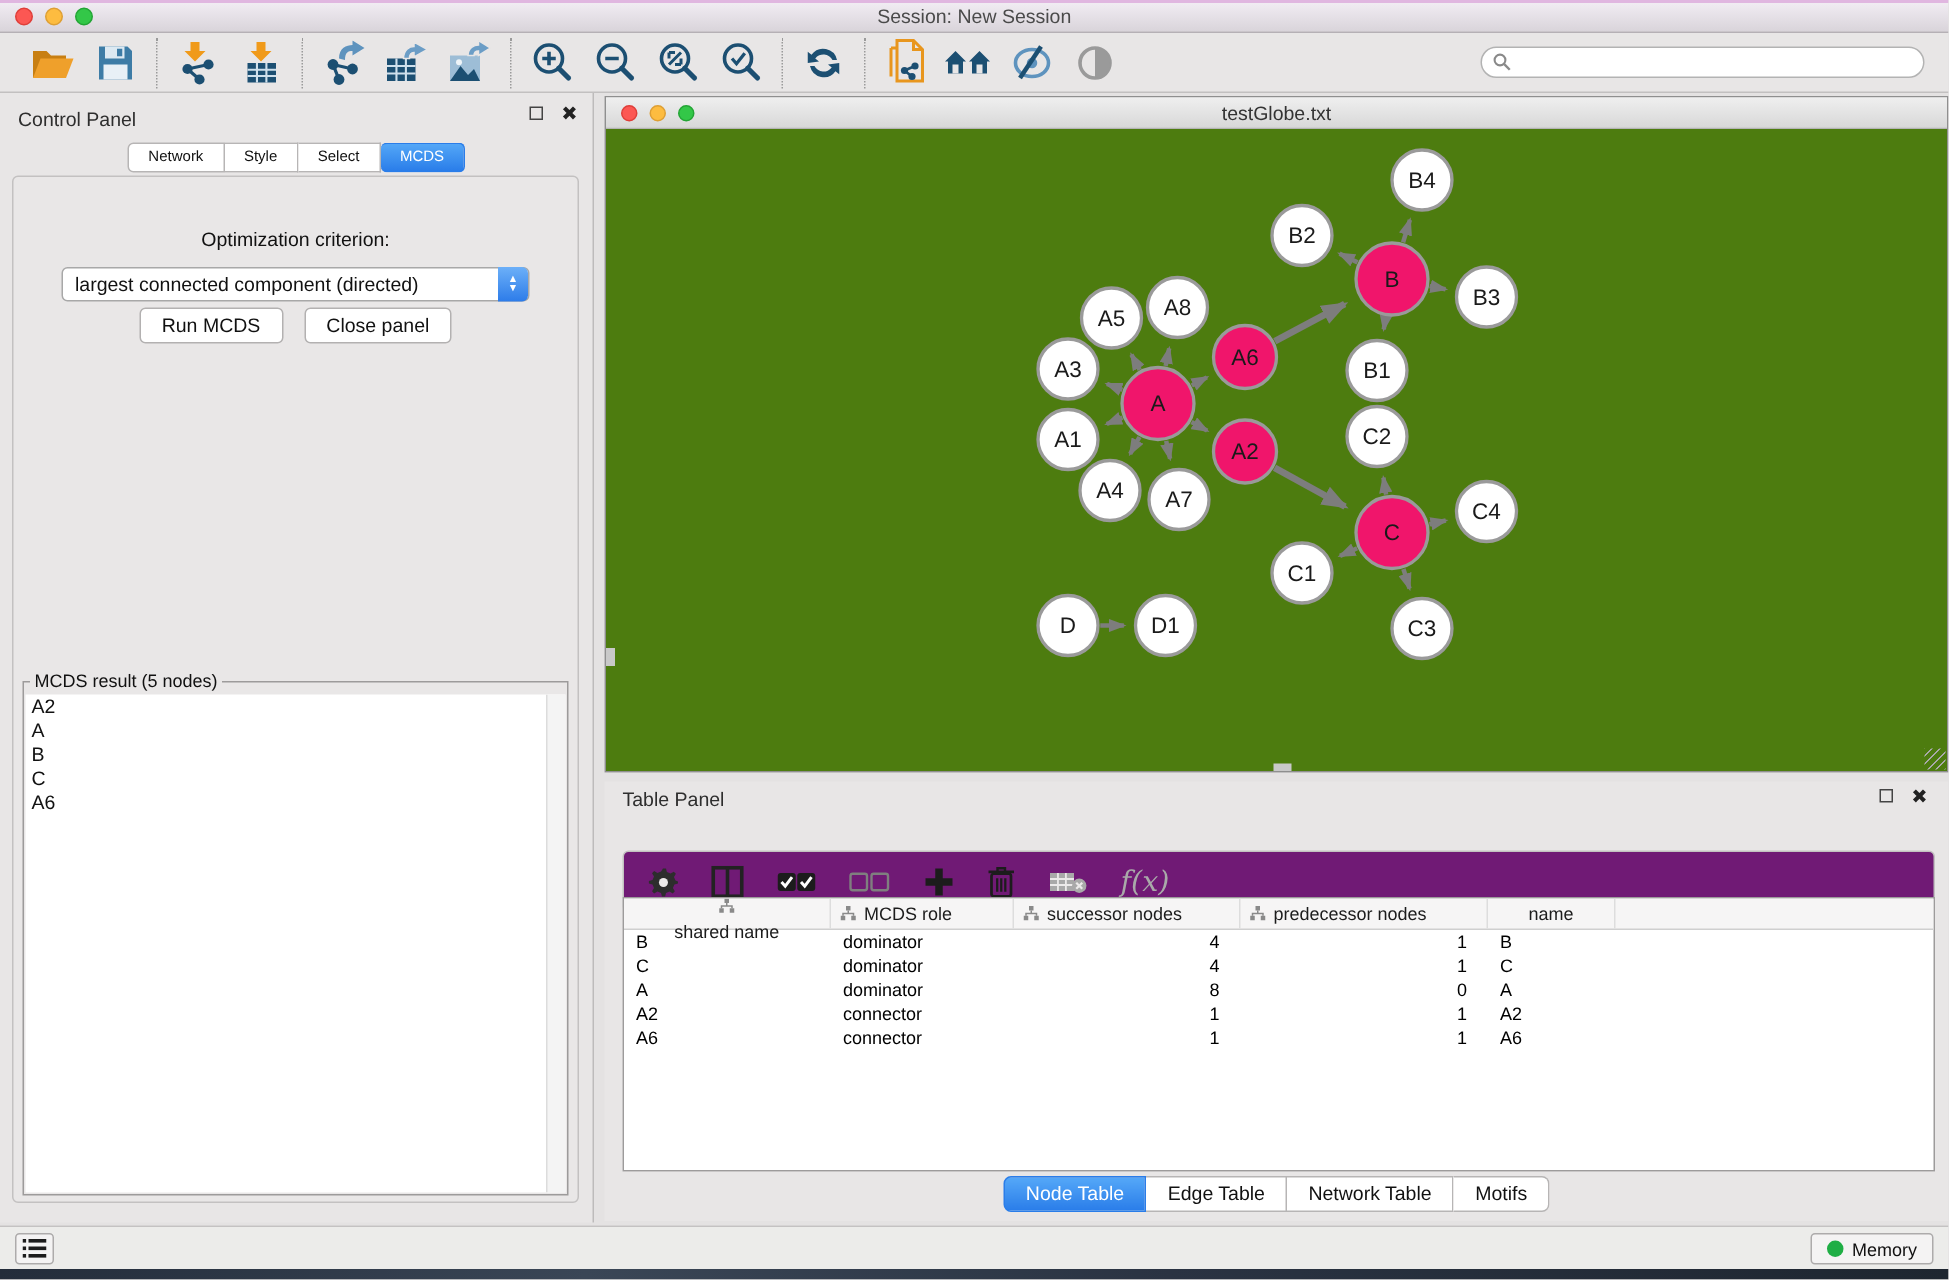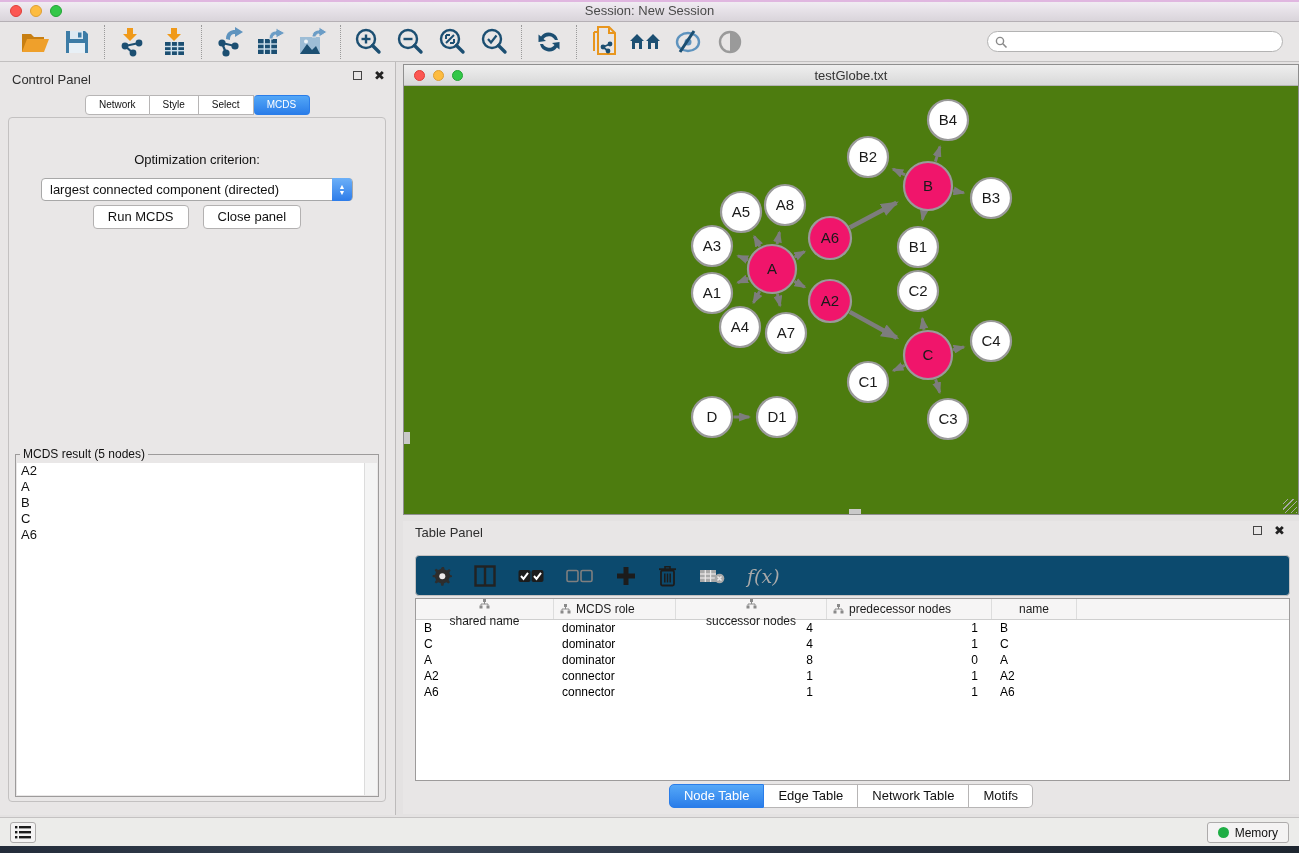--- a/index.html
+++ b/index.html
@@ -76,22 +76,22 @@
   .net-canvas svg { position:absolute; left:0; top:0; }
   .mini-thumb-v { position:absolute; left:0px; top:346px; width:6px; height:12px; background:#c9c9c9; }
   .mini-thumb-h { position:absolute; left:445px; bottom:0px; width:12px; height:5px; background:#c9c9c9; }
   .resize-grip { position:absolute; right:1px; bottom:1px; width:14px; height:14px;
     background:repeating-linear-gradient(135deg,transparent 0 3px,#a9a9a9 3px 4px); }
 
   
   .table-panel { position:absolute; left:403px; top:521px; width:896px; height:293px; background:#e8e6e6; }
   .tp-head { position:absolute; left:12px; top:4px; }
   .tp-winbtns { position:absolute; right:14px; top:5px; display:flex; gap:12px; align-items:center; }
-  .tp-toolbar { position:absolute; left:12px; right:9px; top:34px; height:41px;
-    border:1px solid #c3c1c1; border-radius:4px; background:#0c4a6e; display:flex; align-items:center; gap:22px; padding:0 16px; }
+  .tp-toolbar { position:absolute; left:12px; right:9px; top:46px; height:41px;
+    border:1px solid #c3c1c1; border-radius:4px; background:#701a75; display:flex; align-items:center; gap:22px; padding:0 16px; }
   .tp-tool { display:flex; align-items:center; justify-content:center; cursor:default; }
   .fx { font-family:"DejaVu Serif",serif; font-style:italic; font-size:19px; color:#a9a9a9; }
   .tp-table { position:absolute; left:12px; right:9px; top:77px; bottom:33px; border:1px solid #9d9b9b; background:#fff; overflow:hidden; }
   .tp-row-head { display:flex; background:#f6f5f5; border-bottom:1px solid #cfcfcf; height:21px; }
   .tp-col { font-size:12px; color:#1c1c1c; display:flex; align-items:center; gap:5px; padding:0 6px; border-right:1px solid #dddddd; }
   .tp-col.center { justify-content:center; }
   .tp-row { display:flex; height:16px; }
   .tp-cell { font-size:12px; color:#000; padding:0 8px; display:flex; align-items:center; }
   .tp-cell.num { justify-content:flex-end; padding-right:14px; }
   .tree-icon { flex:0 0 auto; }
@@ -490,21 +490,21 @@
         </div>
         <div class="tp-col" style="width: 122px;">
           <svg class="tree-icon" width="11" height="10" viewBox="0 0 11 10">
             <rect x="4" y="0" width="3" height="3" fill="#8a8a8a"></rect>
             <rect x="0.5" y="6.5" width="3" height="3" fill="#8a8a8a"></rect>
             <rect x="7.5" y="6.5" width="3" height="3" fill="#8a8a8a"></rect>
             <path d="M5.5 3 V5 M2 6.5 V5 H9 V6.5" stroke="#8a8a8a" stroke-width="1" fill="none"></path>
           </svg>
           <span>MCDS role</span>
         </div>
-        <div class="tp-col" style="width: 151px; flex-direction: column;">
+        <div class="tp-col" style="width: 151px;">
           <svg class="tree-icon" width="11" height="10" viewBox="0 0 11 10">
             <rect x="4" y="0" width="3" height="3" fill="#8a8a8a"></rect>
             <rect x="0.5" y="6.5" width="3" height="3" fill="#8a8a8a"></rect>
             <rect x="7.5" y="6.5" width="3" height="3" fill="#8a8a8a"></rect>
             <path d="M5.5 3 V5 M2 6.5 V5 H9 V6.5" stroke="#8a8a8a" stroke-width="1" fill="none"></path>
           </svg>
           <span>successor nodes</span>
         </div>
         <div class="tp-col" style="width: 165px;">
           <svg class="tree-icon" width="11" height="10" viewBox="0 0 11 10">

